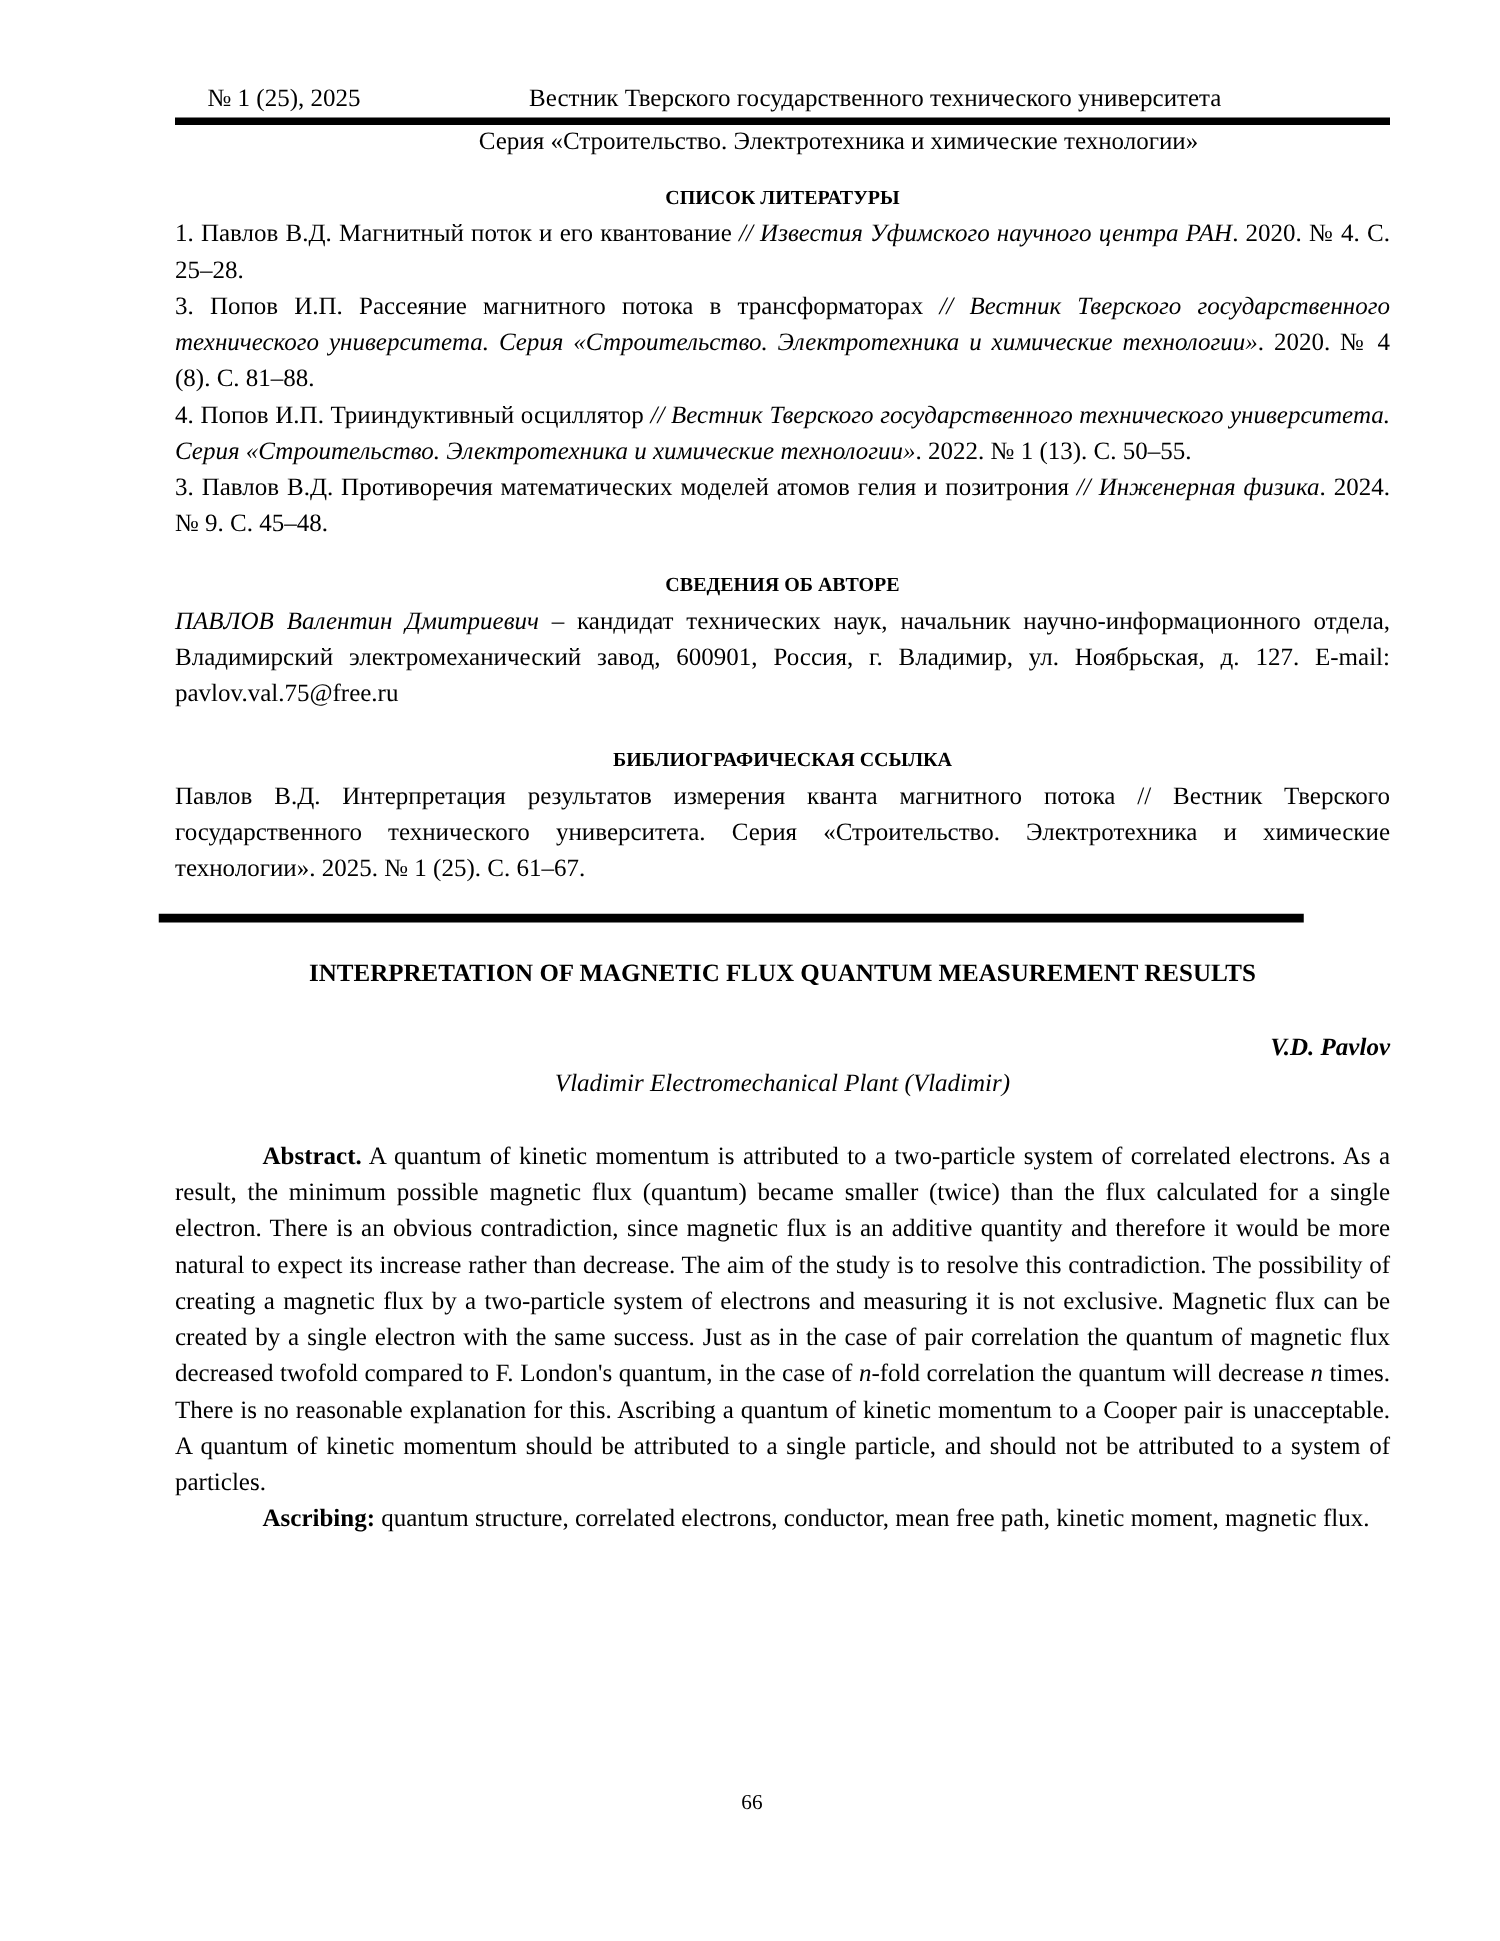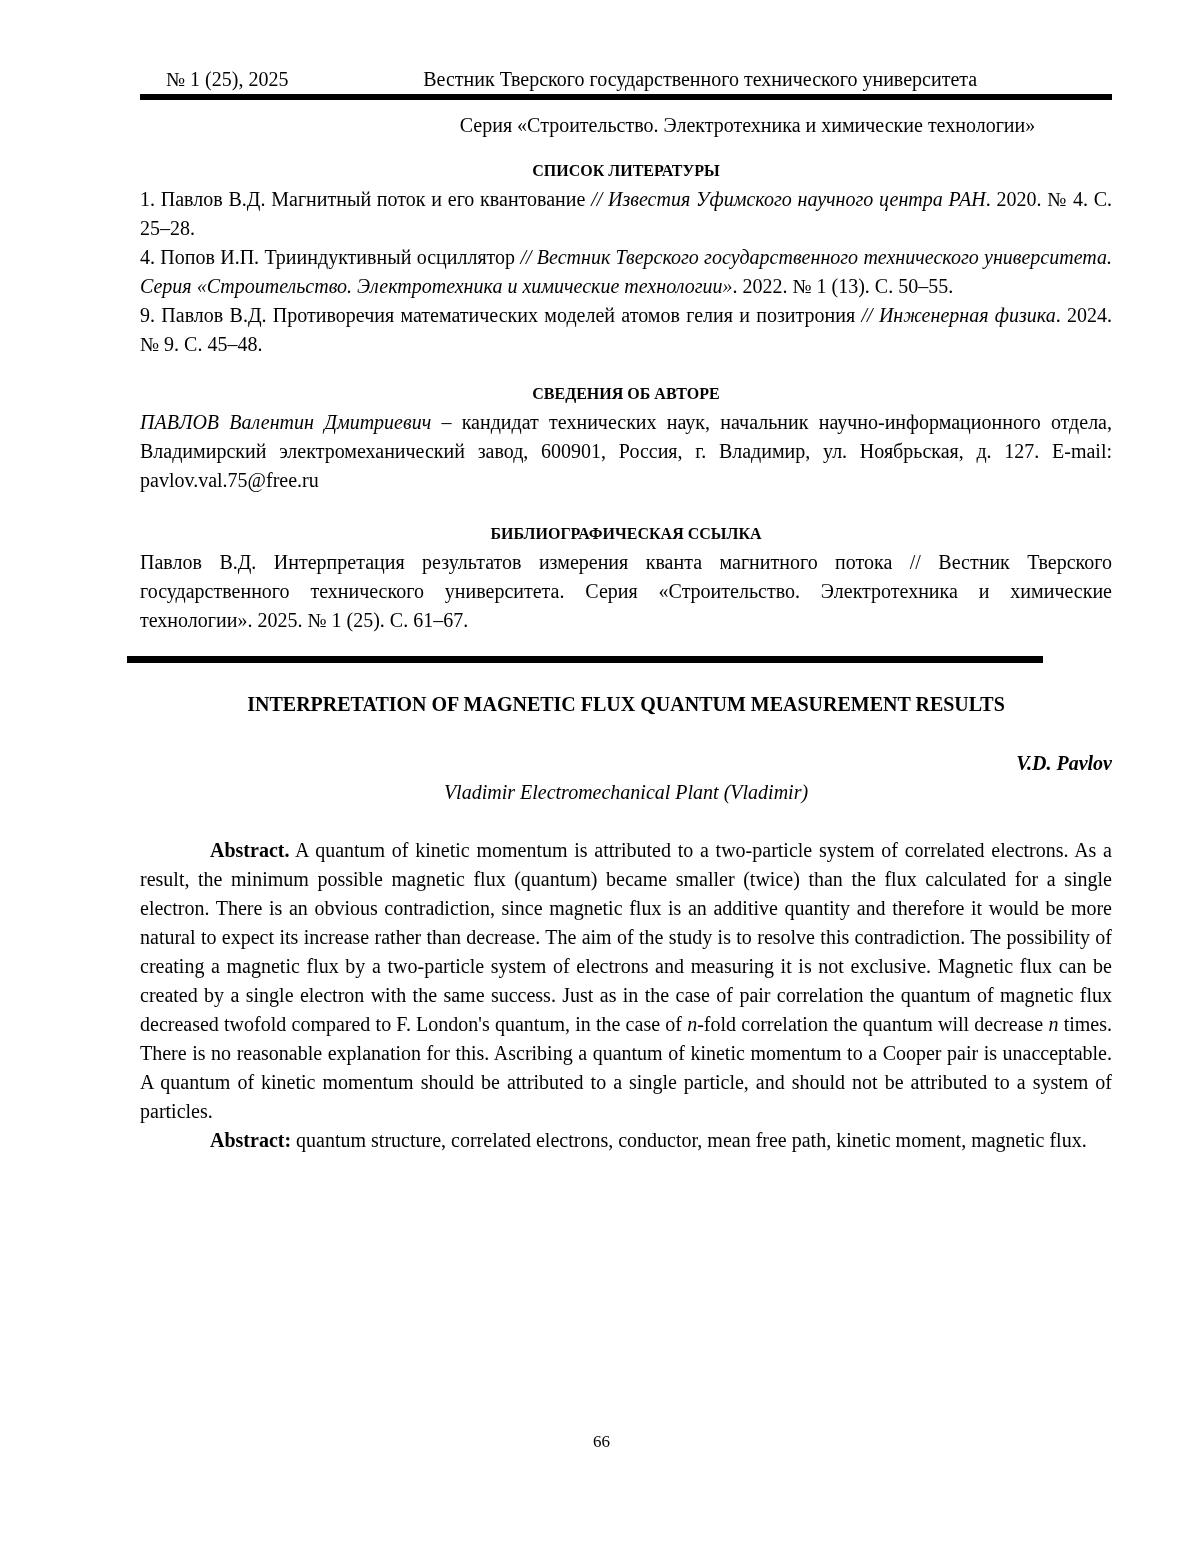--- a/index.html
+++ b/index.html
@@ -9,21 +9,21 @@
     font-family:"Liberation Serif", serif;
     font-size:20px;
     position:relative;
     overflow:hidden;
   }
   .content{padding:68px 88px 0 140px;}
   
   .hdr-row{display:flex;align-items:baseline;border-bottom:6px solid #000;padding-bottom:3px;}
   .issue{padding-left:26px;white-space:nowrap;}
   .journal{flex:1;text-align:center;font-family:Liberation Serif, serif;}
-  .series{margin-left:243px;text-align:center;margin-top:12px;line-height:26px;}
+  .series{margin-left:243px;text-align:left;margin-top:0;line-height:26px;}
   
   .sec{font-size:16px;font-weight:bold;text-align:center;margin:18px 0 0 0;line-height:29px;}
   .sec.gap-md{margin-top:20px;}
   .sec.gap-lg{margin-top:24px;}
   p{margin:0;line-height:29px;text-align:justify;}
   .it{font-style:italic;}
   .b{font-weight:bold;}
   
   .divider{height:7px;background:#000;width:916px;margin:21px 0 0 -13px;}
   
@@ -44,34 +44,35 @@
     <div class="hdr-row">
       <span class="issue">№ 1 (25), 2025</span>
       <span class="journal">Вестник Тверского государственного технического университета</span>
     </div>
     <div class="series">Серия «Строительство. Электротехника и химические технологии»</div>
   </div>
 
   <h2 class="sec">СПИСОК ЛИТЕРАТУРЫ</h2>
 
   <p><span>1. Павлов В.Д. Магнитный поток и его квантование </span><span class="it">// Известия Уфимского научного центра РАН</span><span>. 2020. № 4. С. 25–28.</span></p>
+  <p><span>3. Попов И.П. Рассеяние магнитного потока в трансформаторах  </span><span class="it">// Вестник Тверского государственного технического университета. Серия «Строительство. Электротехника и химические технологии»</span><span>. 2020. № 4 (8). С. 81–88.</span></p>
   <p><span>4. Попов И.П. Трииндуктивный осциллятор  </span><span class="it">// Вестник Тверского государственного технического университета. Серия «Строительство. Электротехника и химические технологии»</span><span>. 2022. № 1 (13). С. 50–55.</span></p>
-  <p><span>9. Павлов В.Д. Противоречия математических моделей атомов гелия и позитрония </span><span class="it">// Инженерная физика</span><span>. 2024. № 9. С. 45–48.</span></p>
+  <p><span>3. Павлов В.Д. Противоречия математических моделей атомов гелия и позитрония </span><span class="it">// Инженерная физика</span><span>. 2024. № 9. С. 45–48.</span></p>
 
   <h2 class="sec gap-md">СВЕДЕНИЯ ОБ АВТОРЕ</h2>
   <p><span class="it">ПАВЛОВ Валентин Дмитриевич</span><span> – кандидат технических наук, начальник научно-информационного отдела, Владимирский электромеханический завод, 600901, Россия, г. Владимир, ул. Ноябрьская, д. 127. E-mail: </span><span>pavlov.val.75@free.ru</span></p>
 
   <h2 class="sec gap-lg">БИБЛИОГРАФИЧЕСКАЯ ССЫЛКА</h2>
   <p>Павлов В.Д. Интерпретация результатов измерения кванта магнитного потока // Вестник Тверского государственного технического университета. Серия «Строительство. Электротехника и химические технологии». 2025. № 1 (25). С. 61–67.</p>
 
   <div class="divider"></div>
 
   <div class="title-en">INTERPRETATION OF MAGNETIC FLUX QUANTUM MEASUREMENT RESULTS</div>
   <div class="author-en">V.D. Pavlov</div>
   <div class="affil-en">Vladimir Electromechanical Plant (Vladimir)</div>
 
   <p class="abstract"><span class="b">Abstract.</span><span> A quantum of kinetic momentum is attributed to a two-particle system of correlated electrons. As a result, the minimum possible magnetic flux (quantum) became smaller (twice) than the flux calculated for a single electron. There is an obvious contradiction, since magnetic flux is an additive quantity and therefore it would be more natural to expect its increase rather than decrease. The aim of the study is to resolve this contradiction. The possibility of creating a magnetic flux by a two-particle system of electrons and measuring it is not exclusive. Magnetic flux can be created by a single electron with the same success. Just as in the case of pair correlation the quantum of magnetic flux decreased twofold compared to F. London's quantum, in the case of </span><span class="it">n</span><span>-fold correlation the quantum will decrease </span><span class="it">n</span><span> times. There is no reasonable explanation for this. Ascribing a quantum of kinetic momentum to a Cooper pair is unacceptable. A quantum of kinetic momentum should be attributed to a single particle, and should not be attributed to a system of particles.</span></p>
 
-  <p class="keywords"><span class="b">Abstract:</span><span> quantum structure, correlated electrons, conductor, mean free path, kinetic moment, magnetic flux.</span></p>
+  <p class="keywords"><span class="b">Ascribing:</span><span> quantum structure, correlated electrons, conductor, mean free path, kinetic moment, magnetic flux.</span></p>
 
 </div>
 
 <div class="pagenum">66</div>
 
 </body></html>

